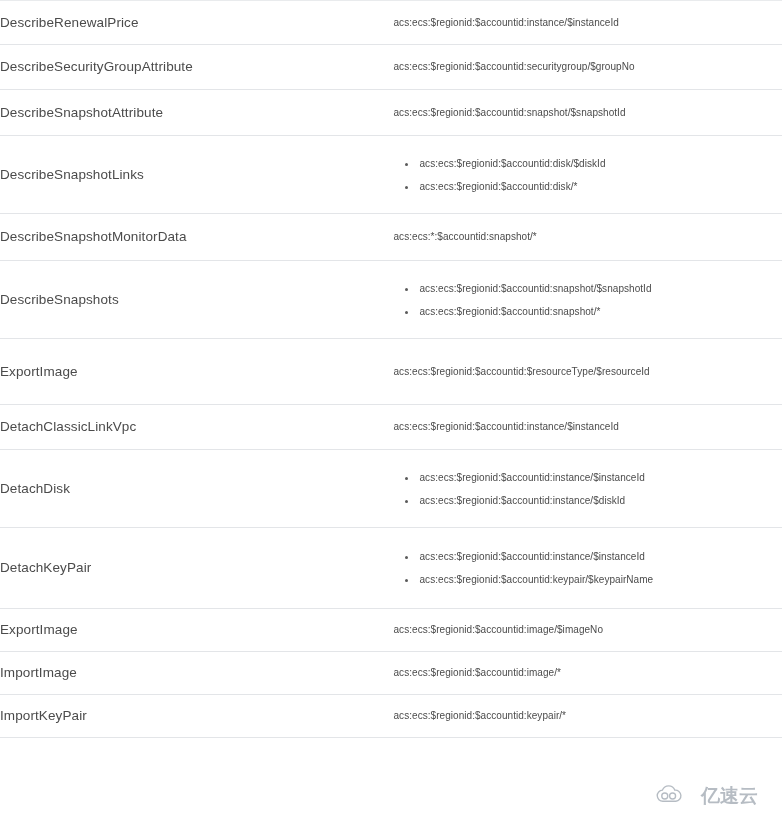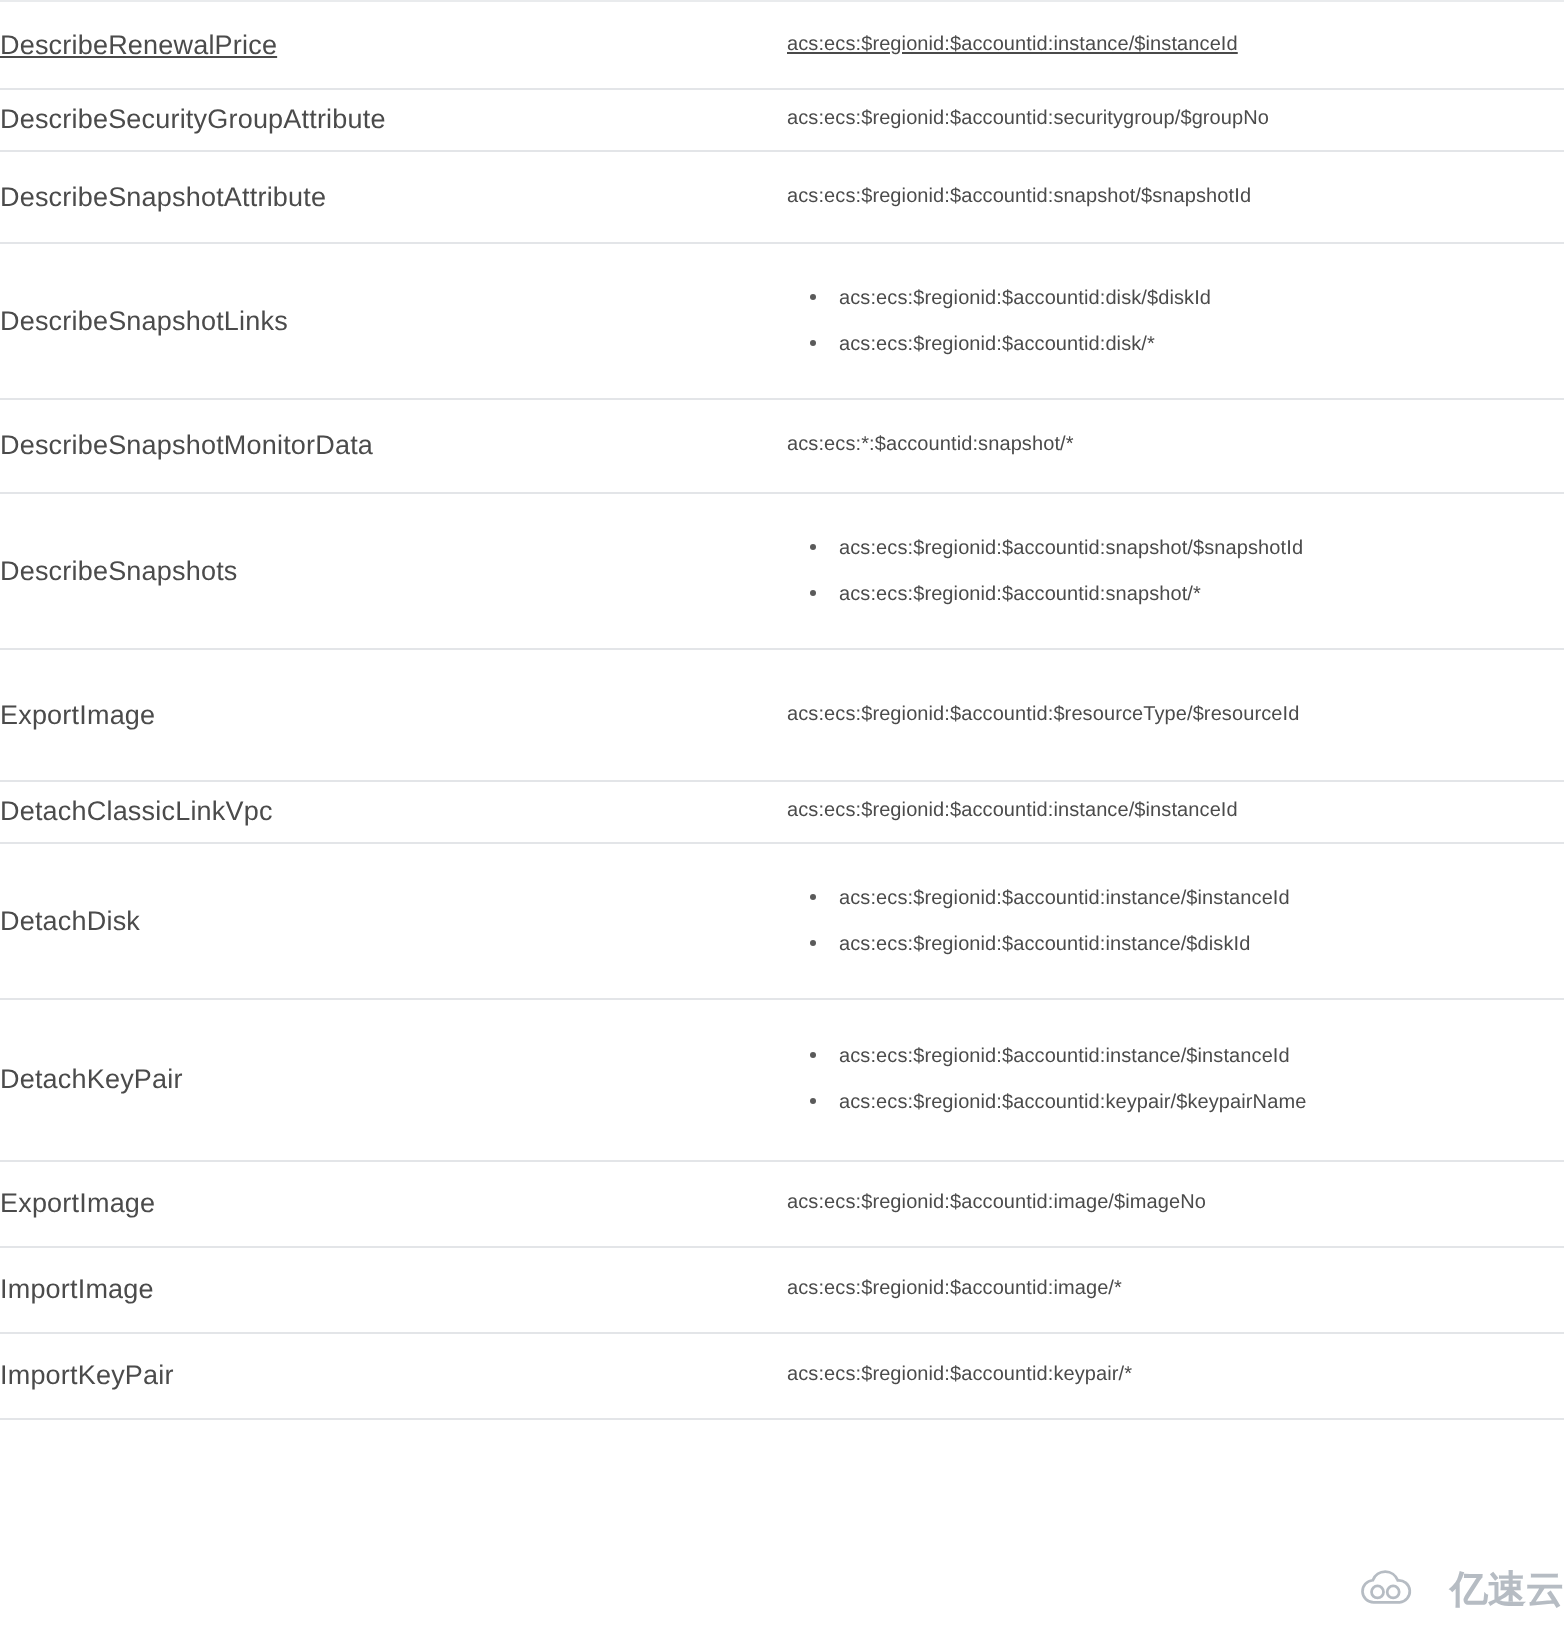--- a/index.html
+++ b/index.html
@@ -76,33 +76,33 @@
     line-height: 22px;
     word-break: break-all;
   }
 
   ul.res-list li::marker {
     font-size: 11px;
     color: #5a5a5a;
   }
 
   
-  .h44  { height: 44px; text-decoration: underline; }
-  .h45  { height: 31px; padding-left: 40px; }
+  .h44  { height: 44px; }
+  .h45  { height: 45px; padding-left: 40px; }
   .h78  { height: 78px; }
   .h46  { height: 46px; }
   .h47  { height: 47px; padding-left: 40px; }
   .h66  { height: 66px; }
   .h81  { height: 81px; margin-left: 44px; }
   .h43  { height: 43px; }
 
   
   #watermark {
     position: absolute;
-    right: 0;
+    right: 24px;
     bottom: 10px;
     display: flex;
     align-items: center;
     gap: 17px;
     opacity: 0.72;
     pointer-events: none;
     user-select: none;
   }
   #watermark .wm-mark {
     width: 30px;

